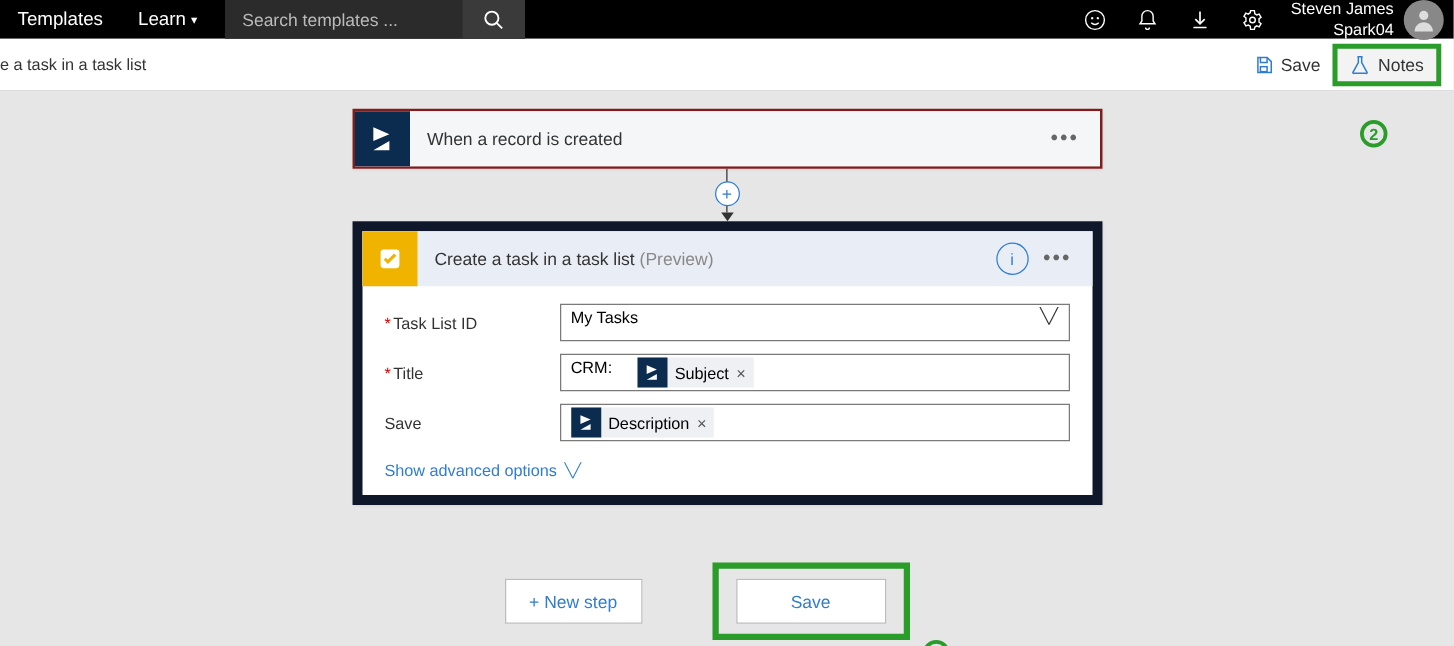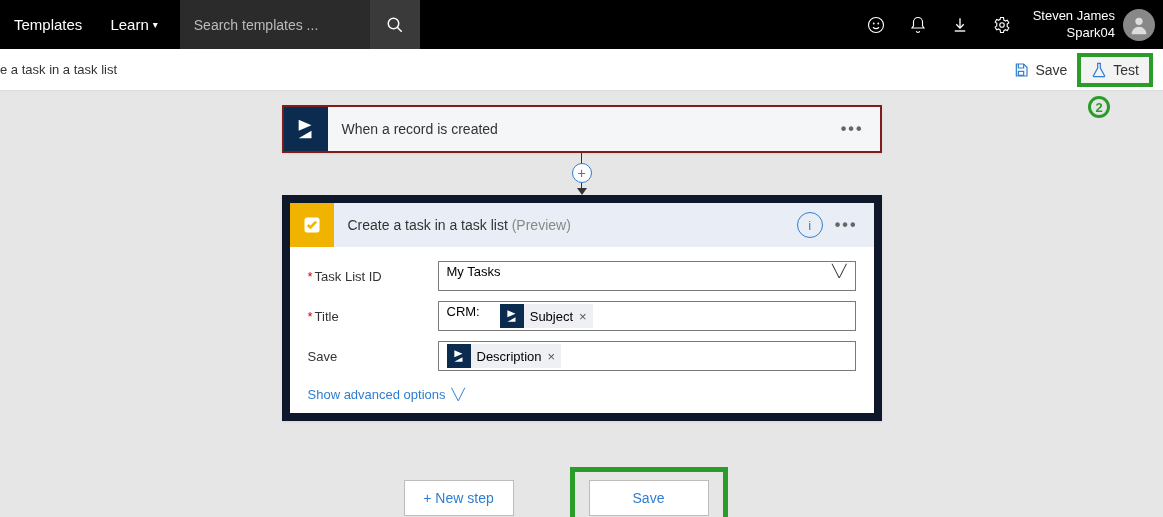--- a/index.html
+++ b/index.html
@@ -1,20 +1,20 @@
 <!DOCTYPE html>
 <html><head>
 <meta charset="utf-8">
 <style>
   * { box-sizing: border-box; margin: 0; padding: 0; font-family: "Segoe UI", Arial, sans-serif; }
   body { background: #e6e6e6; width: 1163px; height: 517px; overflow: hidden; position: relative; }
 
   
   .topbar {
-    background: #000; color: #fff; height: 49px; display: flex; align-items: stretch;
+    background: #000; color: #fff; height: 31px; display: flex; align-items: stretch;
   }
   .topbar .nav-left { display: flex; align-items: center; }
   .topbar .nav-item {
     padding: 0 14px; display: flex; align-items: center; font-size: 15px; cursor: pointer;
     color: #fff; height: 100%;
   }
   .topbar .chevron-down { margin-left: 4px; font-size: 10px; }
   .topbar .search-wrap {
     background: #2b2b2b; display: flex; align-items: center; height: 100%;
     margin-left: 8px;
@@ -103,21 +103,21 @@
   .connector .arrowhead {
     width: 0; height: 0; border-left: 5px solid transparent; border-right: 5px solid transparent;
     border-top: 7px solid #333;
   }
 
   
   .card.selected { border: 8px solid #0f172a; }
   .card.selected .card-header { background: #e9eef6; }
 
   .card-body { padding: 14px 18px 10px 18px; }
-  .form-row { display: flex; align-items: center; margin-bottom: 10px; }
+  .form-row { display: flex; align-items: center; margin-bottom: 10px; gap: 10px; }
   .form-row .lbl { width: 130px; font-size: 13px; color: #333; }
   .form-row .lbl .req { color: #c00; margin-right: 2px; }
   .form-row .field {
     flex: 1; border: 1px solid #7a7a7a; min-height: 30px;
     display: flex; align-items: flex-start; padding: 2px 8px; font-size: 13px;
     background: #fff; position: relative;
   }
   .form-row .field.select .chev {
     margin-left: auto; font-size: 12px; color: #333;
   }
@@ -230,21 +230,21 @@
         <path d="M8 3v6h8V3"></path>
         <rect x="8" y="14" width="8" height="6"></rect>
     </svg>
     <span>Save</span>
   </div>
   <div class="cmd-btn test-highlighted">
     <svg width="16" height="16" viewBox="0 0 24 24" fill="none" stroke="#2f7dd1" stroke-width="1.8">
       <path d="M9 2h6"></path>
         <path d="M10 2v7l-6 11a1 1 0 0 0 1 2h14a1 1 0 0 0 1-2l-6-11V2"></path>
     </svg>
-    <span>Test</span>
+    <span>Notes</span>
   </div>
 </div>
 
 <div class="callout-num callout-2">2</div>
 
 <div class="canvas">
   <div class="flow-col">
 
     <div class="card">
       <div class="card-header">

